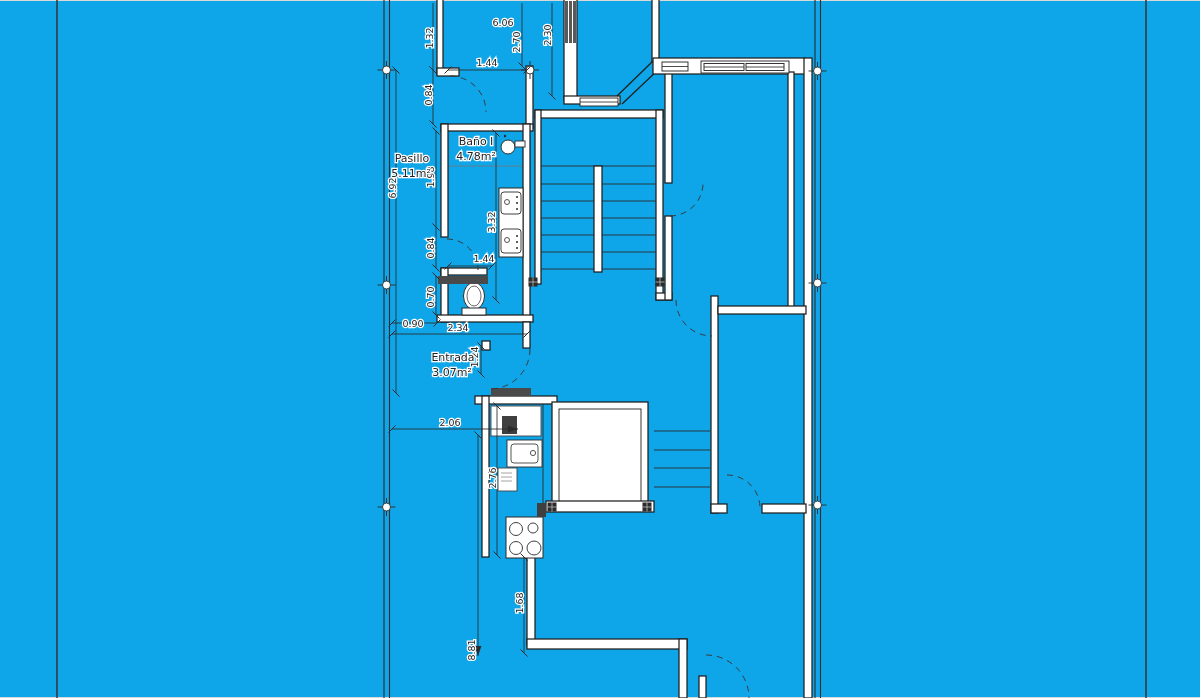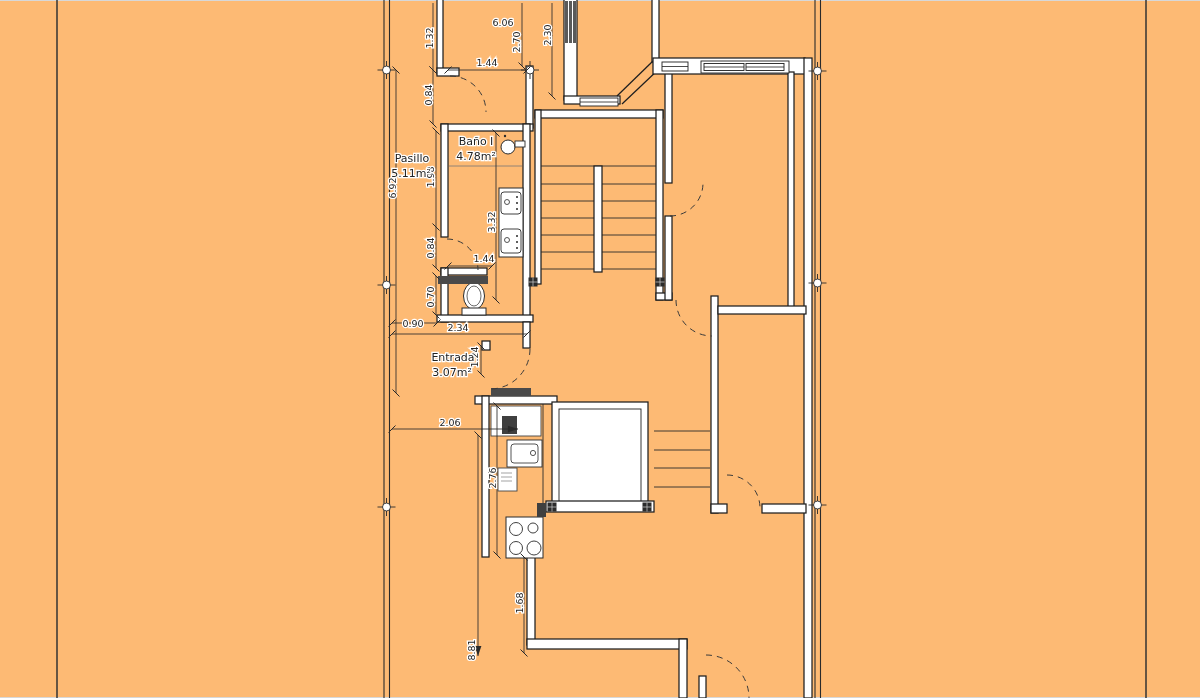--- a/index.html
+++ b/index.html
@@ -1,16 +1,16 @@
 <!DOCTYPE html>
 <html><head>
 <meta charset="utf-8">
 <style>
   html,body{margin:0;padding:0;background:#ffffff;}
-  .canvas{position:relative;width:1200px;height:698px;background:#fdba74;overflow:hidden;
+  .canvas{position:relative;width:1200px;height:698px;background:#0ea5e9;overflow:hidden;
           font-family:"DejaVu Sans", sans-serif;}
   svg{position:absolute;inset:0;display:block;}
   text{fill:#232323;paint-order:stroke;stroke:#ffffff;stroke-width:2.5px;
        font-family:"DejaVu Sans", sans-serif;}
   .dim{font-size:9.5px;}
   .room{font-size:11px;}
   .wall{fill:#ffffff;stroke:#1f1f1f;stroke-width:1.25;}
   .thin{stroke:#2a2a2a;stroke-width:0.9;fill:none;}
   .dimline{stroke:#2a2a2a;stroke-width:0.85;fill:none;}
   .arc{stroke:#3a3a3a;stroke-width:1;fill:none;stroke-dasharray:6 5;}

